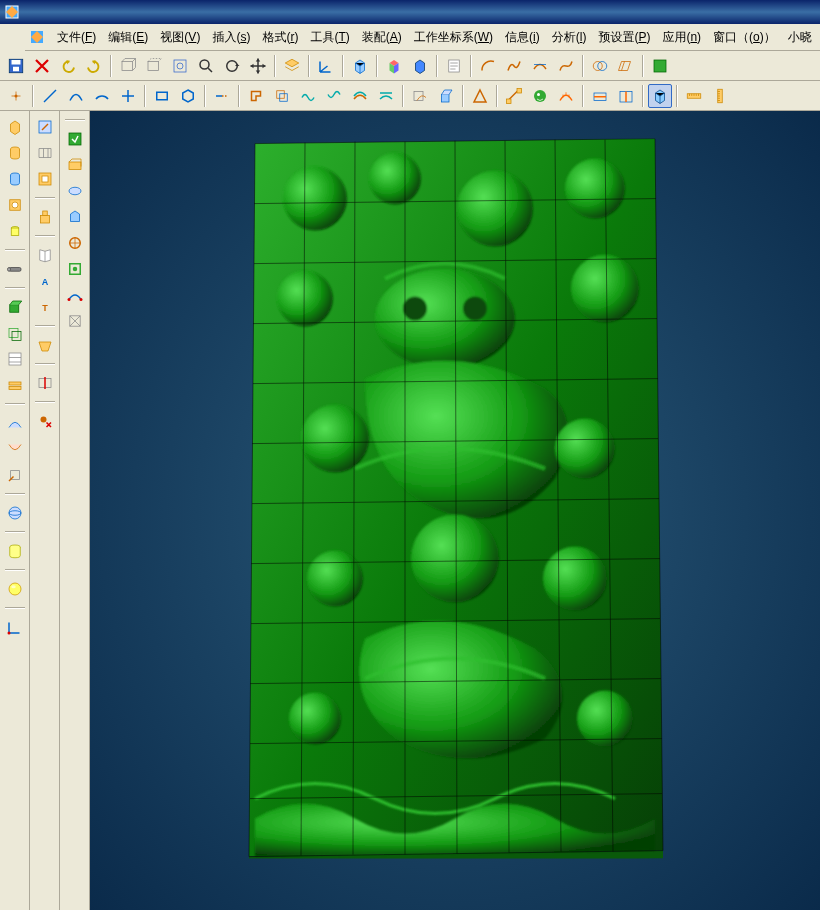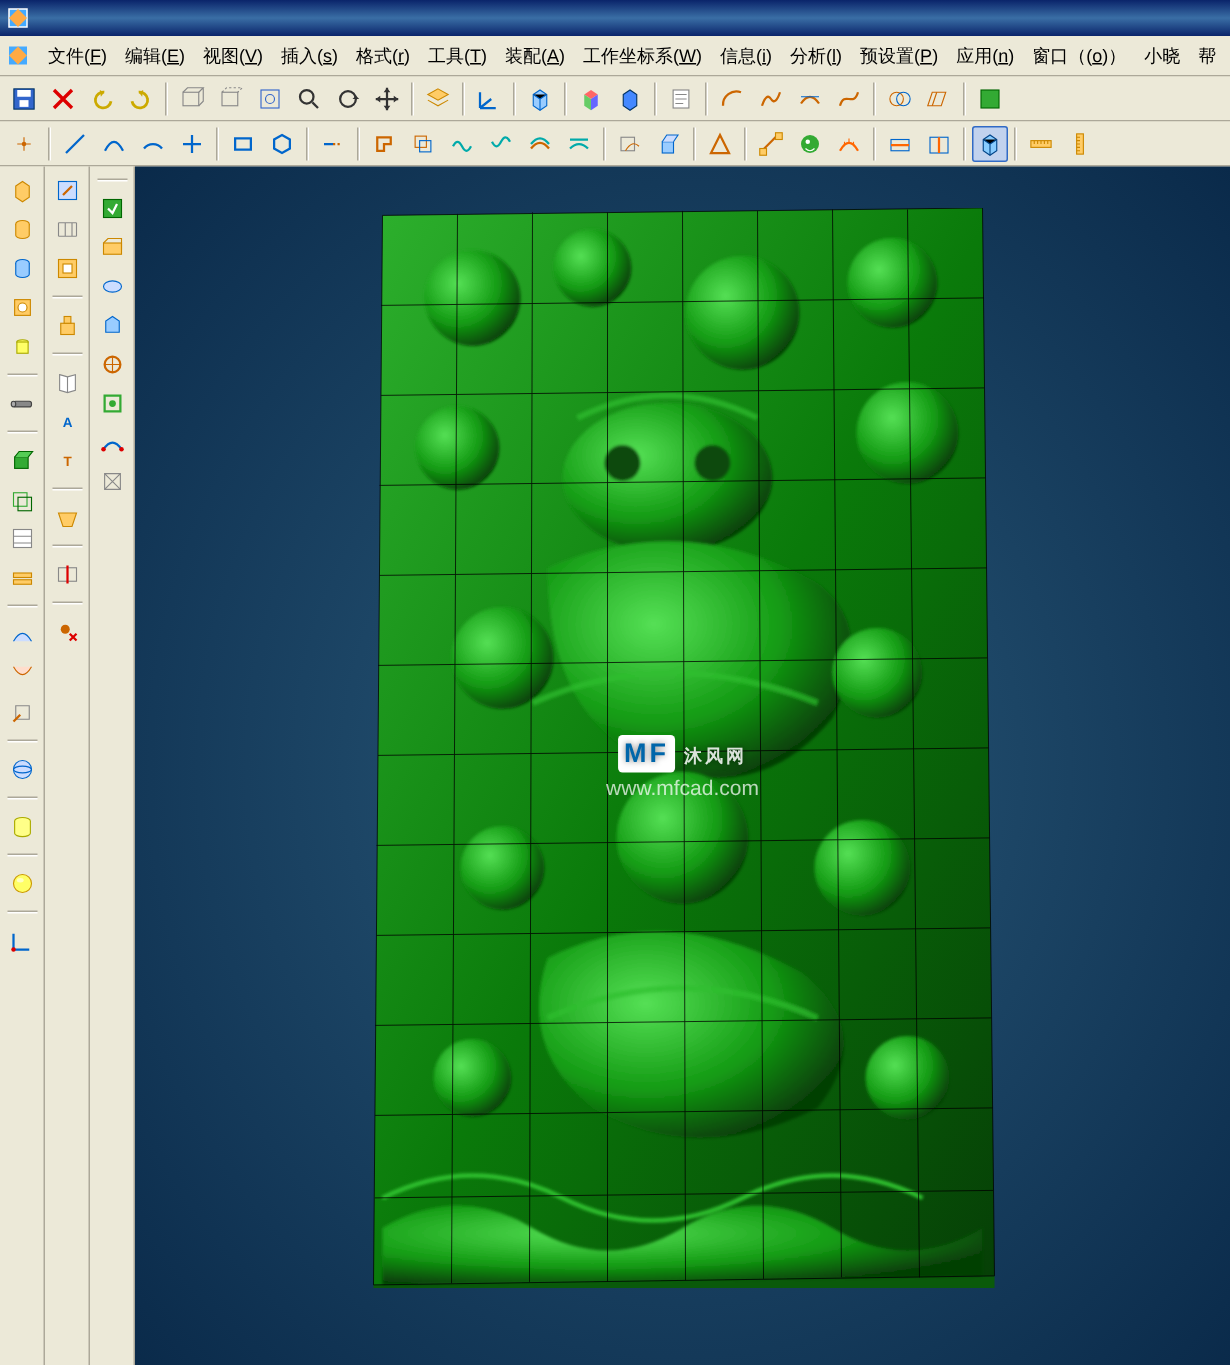--- a/index.html
+++ b/index.html
@@ -1,20 +1,20 @@
 <!DOCTYPE html>
 <html><head>
 <meta charset="utf-8">
 <style>
 * { margin:0; padding:0; box-sizing:border-box; font-family:"Microsoft YaHei","SimSun",sans-serif; font-size:12px; }
 body { width:820px; height:910px; background:#ece9d8; overflow:hidden; }
 .titlebar { height:24px; background:linear-gradient(to bottom,#0a246a 0%,#3a6ea5 50%,#0a246a 100%); color:#fff; display:flex; align-items:center; padding:0 4px; }
 .titlebar .tb-icon { width:16px; height:16px; margin-right:4px; display:inline-flex; align-items:center; justify-content:center; }
 .titlebar .tb-title { flex:1; color:#fff; font-weight:bold; }
-.menubar { height:22px; background:#ece9d8; border-bottom:1px solid #aca899; display:flex; align-items:center; padding:13px 4px; overflow:hidden; white-space:nowrap; }
+.menubar { height:22px; background:#ece9d8; border-bottom:1px solid #aca899; display:flex; align-items:center; padding:13px 4px; overflow:hidden; white-space:nowrap;margin-left:25px; }
 .menubar .mlogo { width:16px; height:16px; margin-right:6px; display:inline-flex; }
 .menubar .mitem { padding:2px 6px; cursor:default; color:#000; white-space:nowrap; }
 .menubar .mitem .ul { text-decoration:underline; }
 .toolbar { background:#ece9d8; border-bottom:1px solid #aca899; display:flex; align-items:center; padding:2px 4px; gap:2px; height:30px; flex-wrap:nowrap; overflow:hidden; }
 .tbtn { width:24px; height:24px; border:1px solid transparent; display:inline-flex; align-items:center; justify-content:center; cursor:default; border-radius:2px; flex-shrink:0; }
 .tbtn.active { border:1px solid #316ac5; background:#c1d2ee; }
 .tsep { width:2px; height:22px; border-left:1px solid #aca899; border-right:1px solid #fff; margin:0 2px; flex-shrink:0; }
 .workarea { display:flex; height:calc(910px - 24px - 22px - 30px - 30px); }
 .sidecol { width:30px; background:#ece9d8; border-right:1px solid #aca899; display:flex; flex-direction:column; align-items:center; padding:4px 2px; gap:2px; }
 .sidecol.last { border-right:1px solid #aca899; }
@@ -654,18 +654,14 @@
           <line x1="7" y1="365" x2="414" y2="360"></line>
             <line x1="6" y1="425" x2="415" y2="420"></line>
             <line x1="6" y1="485" x2="415" y2="480"></line>
           <line x1="5" y1="545" x2="416" y2="540"></line>
             <line x1="5" y1="605" x2="417" y2="600"></line>
             <line x1="5" y1="660" x2="417" y2="655"></line>
           <line x1="4" y1="718" x2="418" y2="712"></line>
         </g>
       </svg>
     </div>
-    <div class="watermark">
-      <div class="wm1"><span class="wmlogo">MF</span><span>沐风网</span></div>
-      <div class="wm2">www.mfcad.com</div>
-    </div>
   </div>
 </div>
 
 </body></html>

